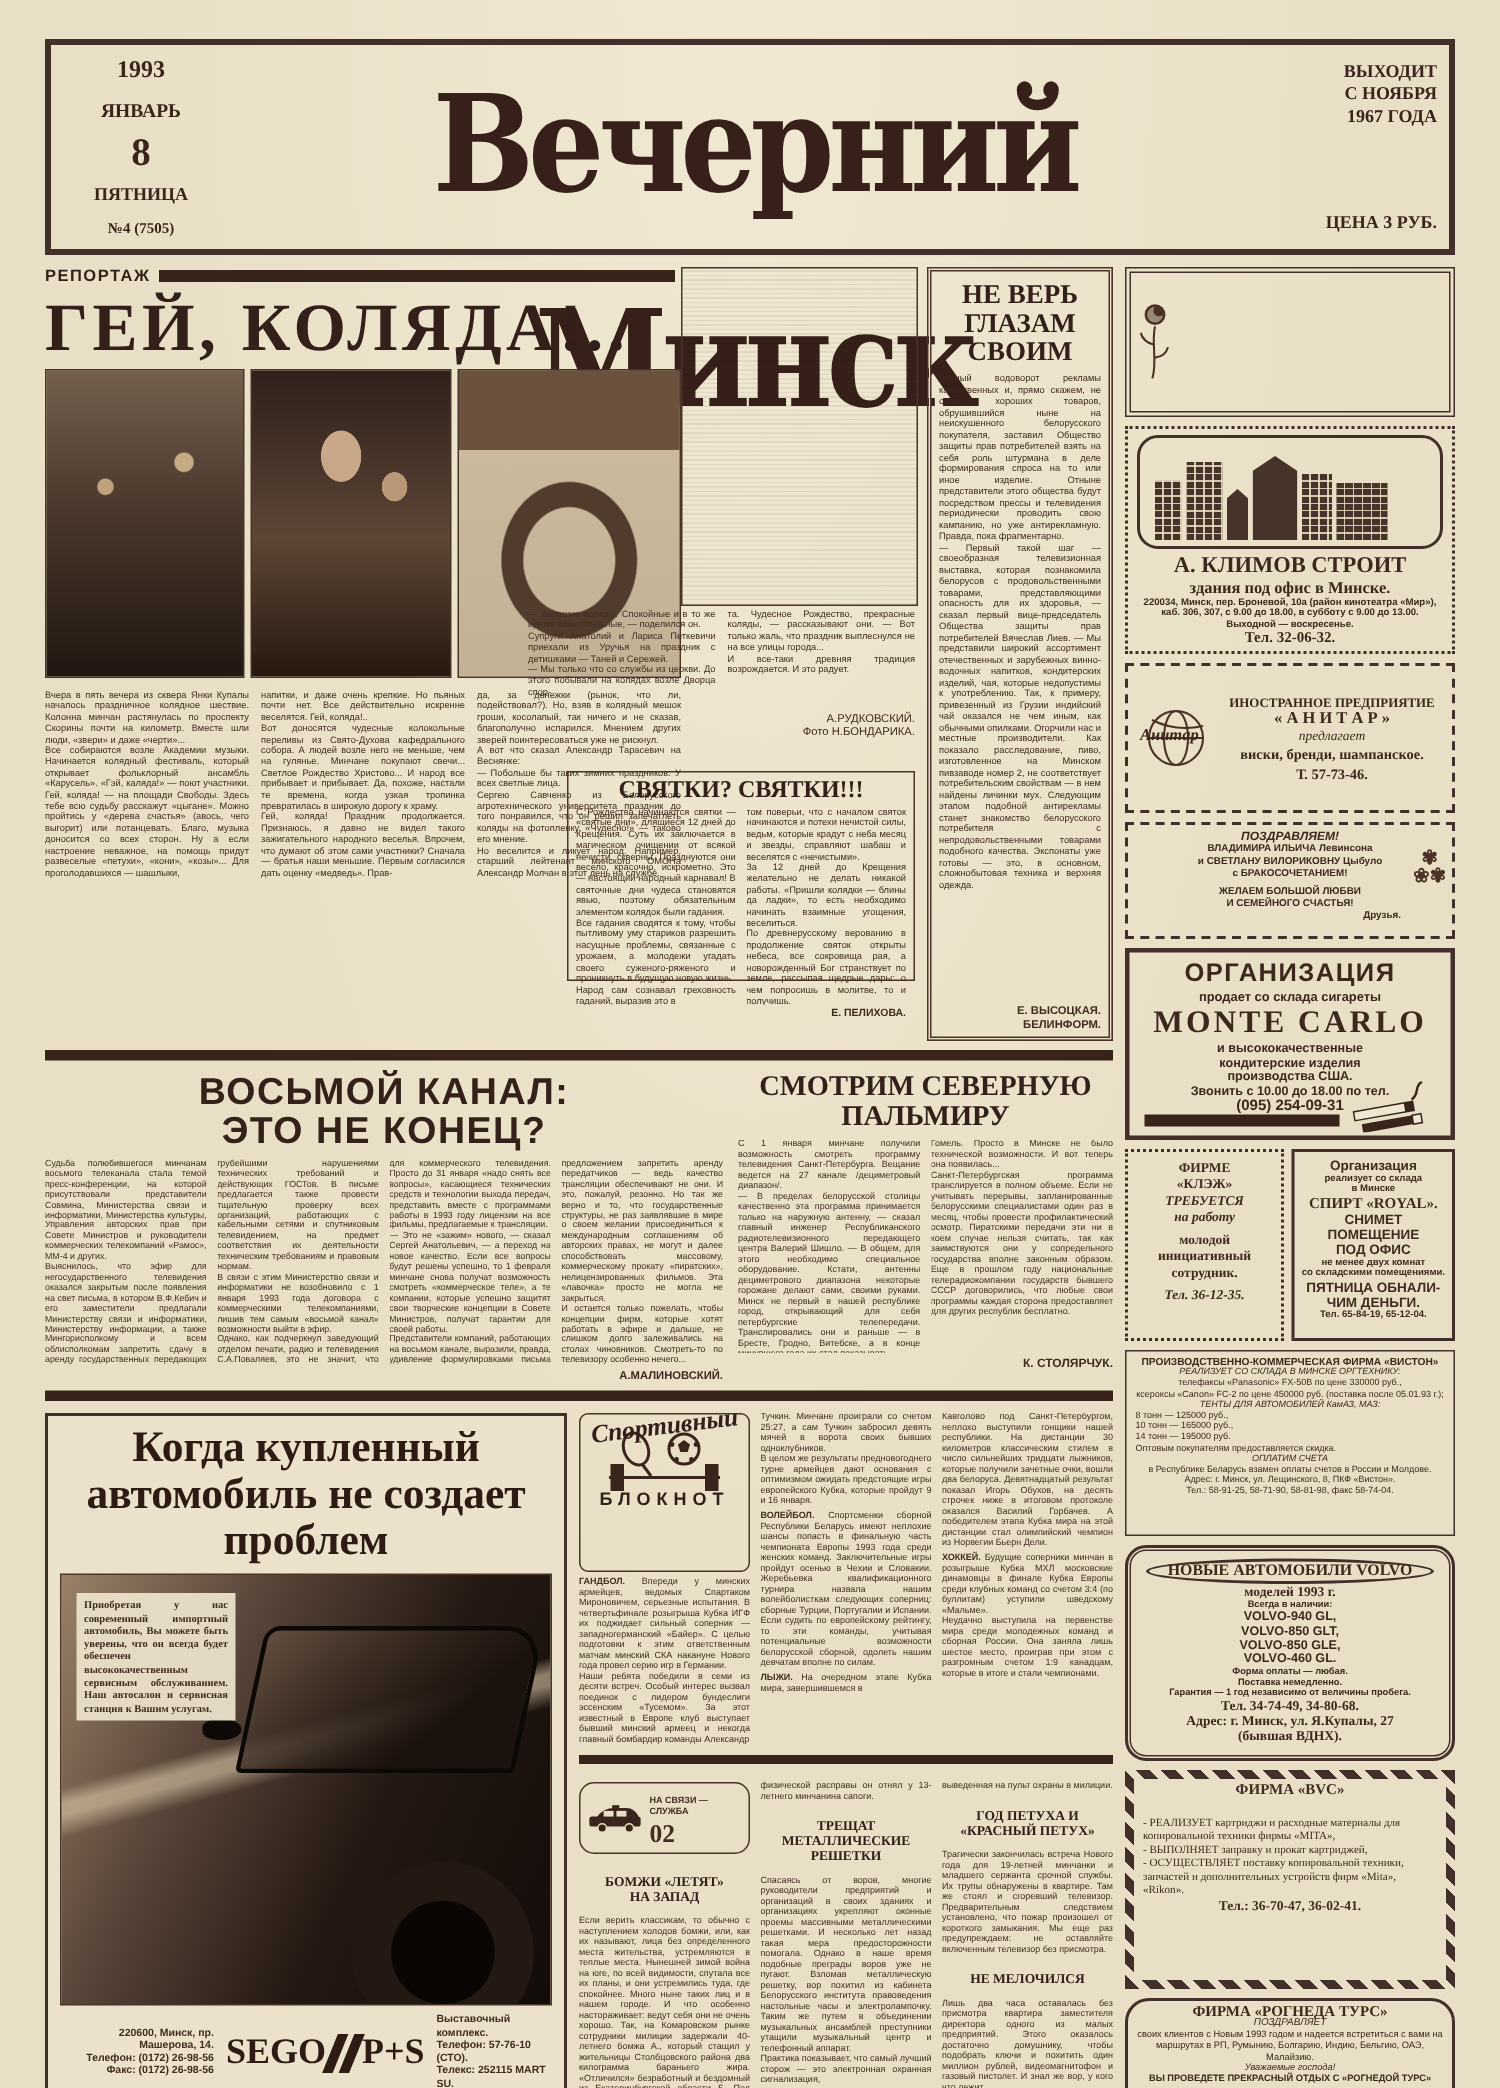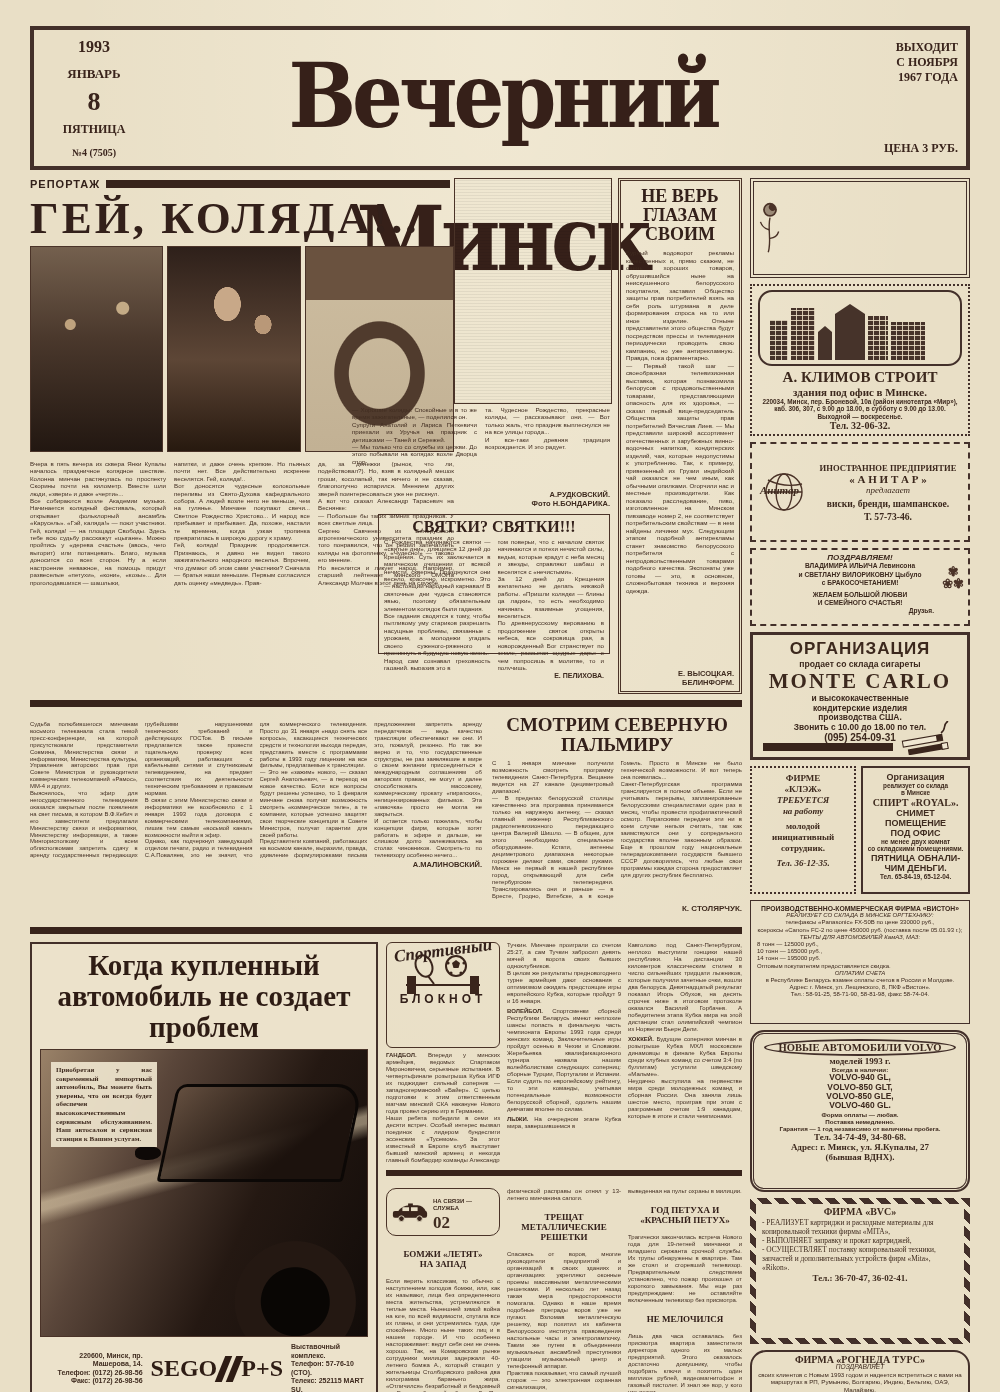--- a/index.html
+++ b/index.html
@@ -44,21 +44,21 @@
     background:radial-gradient(ellipse 52px 60px at 50% 62%,transparent 0 58%,#503b2d 60% 86%,transparent 88%),
       linear-gradient(180deg,#6a523f 0 26%,transparent 26%),
       linear-gradient(180deg,#cdbda0 0%,#c2b194 100%);}
   .ph4{left:424px;top:0;width:156px;height:224px;
     background:radial-gradient(circle at 30% 30%,#a8real 0,transparent 0),
       repeating-radial-gradient(circle at 35% 30%,#93785f 0 9px,#6a4f3d 9px 19px,#83685083 19px 26px),
       linear-gradient(180deg,#7c6450,#55402f);}
   .cols123{position:absolute;left:0;top:282px;width:424px;height:234px;display:flex;gap:8px;}
   .cols45{position:absolute;left:322px;top:228px;width:258px;height:82px;display:flex;gap:8px;}
   .col{flex:1;font-size:6.2px;line-height:7.4px;text-align:justify;overflow:hidden;white-space:pre-line;color:#412d21;}
-  .lead-byline{position:absolute;left:322px;top:312px;width:258px;text-align:right;font-weight:bold;font-size:7.5px;line-height:9px;}
+  .lead-byline{position:absolute;left:322px;top:296px;width:258px;text-align:right;font-weight:normal;font-size:7.5px;line-height:9px;}
   .svyatki{position:absolute;left:348px;top:336px;width:232px;height:140px;border:1px solid #4a3328;padding:3px 5px;box-sizing:border-box;}
   .h-svyatki{font-family:"Liberation Serif",serif;font-weight:bold;font-size:16px;text-align:center;color:#33201a;}
   .svyatki .cols{display:flex;gap:7px;height:132px;margin-top:2px;}
   .svyatki .byline{text-align:right;font-weight:bold;font-size:7px;margin-top:2px;}
   .never{width:124px;border:1px solid #4a3328;box-shadow:0 0 0 1px #e9dfc6 inset,0 0 0 2px #4a3328 inset;
     padding:8px 7px 4px;position:relative;box-sizing:border-box;}
   .h-never{font-family:"Liberation Serif",serif;font-weight:bold;font-size:18px;line-height:19px;text-align:center;color:#33201a;}
   .never-body{margin-top:5px;font-size:6.2px;line-height:7.5px;text-align:justify;height:425px;overflow:hidden;white-space:pre-line;}
   .never-byline{position:absolute;right:7px;bottom:6px;text-align:right;font-weight:bold;font-size:7.5px;white-space:pre-line;}
   
@@ -144,30 +144,30 @@
   .klezh-l{font-family:"Liberation Serif",serif;font-weight:bold;font-size:9px;line-height:11px;}
   .klezh-i{font-family:"Liberation Serif",serif;font-style:italic;font-weight:bold;font-size:9px;line-height:11px;}
   .ad-royal{flex:1.05;border:2px solid #43302a;text-align:center;padding:4px 3px;}
   .royal-s{font-weight:bold;font-size:6.4px;line-height:7.4px;}
   .royal-m{font-family:"Liberation Serif",serif;font-weight:bold;font-size:10px;line-height:11px;}
   .royal-b{font-weight:bold;font-size:9px;line-height:10px;}
   .ad-viston{border:1px solid #43302a;height:124px;text-align:center;font-size:6px;line-height:7.2px;}
   .viston-t{font-weight:bold;font-size:6.8px;}
   .viston-i{font-style:italic;}
   .ad-volvo{border:2px solid #43302a;border-radius:14px;box-shadow:0 0 0 1px #e9dfc6 inset,0 0 0 2px #43302a inset;
-    height:162px;text-align:center;padding-top:5px;}
+    height:144px;text-align:center;padding-top:5px;}
   .volvo-t{display:inline-block;border:2px solid #43302a;border-radius:50%;padding:1px 12px;
     font-family:"Liberation Serif",serif;font-weight:bold;font-size:10.6px;}
   .volvo-serif{font-family:"Liberation Serif",serif;font-weight:bold;font-size:9px;line-height:10px;}
   .volvo-sm{font-weight:bold;font-size:6.2px;line-height:7.2px;}
   .volvo-md{font-weight:bold;font-size:8.4px;line-height:9.4px;}
   .ad-bvc{height:128px;border:6px solid transparent;
     border-image:repeating-linear-gradient(45deg,#43302a 0 7px,#e9dfc6 7px 12px) 6;
     font-family:"Liberation Serif",serif;font-size:7.4px;line-height:9px;text-align:left;padding:3px 6px;}
-  .bvc-t{font-weight:bold;text-align:center;font-size:10px;margin-bottom:2px;}
+  .bvc-t{font-weight:bold;text-align:center;font-size:10px;margin-bottom:12px;}
   .bvc-tel{font-weight:bold;text-align:center;font-size:9px;margin-top:2px;}
   .ad-rogneda{border:2px solid #43302a;border-radius:16px;height:86px;text-align:center;font-size:6.2px;line-height:7.4px;}
   .rog-t{font-family:"Liberation Serif",serif;font-weight:bold;font-size:10px;}
   .rog-sub{font-style:italic;font-size:6.6px;}
   .rog-b{font-weight:bold;}
   .rog-i{font-style:italic;}
   svg{display:block;}
 </style>
 </head>
 <body>
@@ -249,20 +249,22 @@
 СВОИМ</div>
           <div class="never-body">Бурный водоворот рекламы качественных и, прямо скажем, не очень хороших товаров, обрушившийся ныне на неискушенного белорусского покупателя, заставил Общество защиты прав потребителей взять на себя роль штурмана в деле формирования спроса на то или иное изделие. Отныне представители этого общества будут посредством прессы и телевидения периодически проводить свою кампанию, но уже антирекламную. Правда, пока фрагментарно.
 — Первый такой шаг — своеобразная телевизионная выставка, которая познакомила белорусов с продовольственными товарами, представляющими опасность для их здоровья, — сказал первый вице-председатель Общества защиты прав потребителей Вячеслав Лиев. — Мы представили широкий ассортимент отечественных и зарубежных винно-водочных напитков, кондитерских изделий, чая, которые недопустимы к употреблению. Так, к примеру, привезенный из Грузии индийский чай оказался не чем иным, как обычными опилками. Огорчили нас и местные производители. Как показало расследование, пиво, изготовленное на Минском пивзаводе номер 2, не соответствует потребительским свойствам — в нем найдены личинки мух. Следующим этапом подобной антирекламы станет знакомство белорусского потребителя с непродовольственными товарами подобного качества. Экспонаты уже готовы — это, в основном, сложнобытовая техника и верхняя одежда.</div>
           <div class="never-byline pl">Е. ВЫСОЦКАЯ.
 БЕЛИНФОРМ.</div>
         </div>
       </div>
 
       <div class="band2">
         <div class="vosmoi">
+          <div class="h-vosmoi">ВОСЬМОЙ КАНАЛ:
+ЭТО НЕ КОНЕЦ?</div>
           <div class="vosmoi-cols">
             <div class="col">Судьба полюбившегося минчанам восьмого телеканала стала темой пресс-конференции, на которой присутствовали представители Совмина, Министерства связи и информатики, Министерства культуры, Управления авторских прав при Совете Министров и руководители коммерческих телекомпаний «Рамос», ММ-4 и других.
 Выяснилось, что эфир для негосударственного телевидения оказался закрытым после появления на свет письма, в котором В.Ф.Кебич и его заместители предлагали Министерству связи и информатики, Министерству информации, а также Мингорисполкому и всем облисполкомам запретить сдачу в аренду государственных передающих средств телевидения и радиовещания негосударственным организациям, в связи с</div>
             <div class="col">грубейшими нарушениями технических требований и действующих ГОСТов. В письме предлагается также провести тщательную проверку всех организаций, работающих с кабельными сетями и спутниковым телевидением, на предмет соответствия их деятельности техническим требованиям и правовым нормам.
 В связи с этим Министерство связи и информатики не возобновило с 1 января 1993 года договора с коммерческими телекомпаниями, лишив тем самым «восьмой канал» возможности выйти в эфир.
 Однако, как подчеркнул заведующий отделом печати, радио и телевидения С.А.Поваляев, это не значит, что коммерческого телевидения в Минске больше не будет. Восьмой канал остается задействованным</div>
             <div class="col">для коммерческого телевидения. Просто до 31 января «надо снять все вопросы», касающиеся технических средств и технологии выхода передач, представить вместе с программами работы в 1993 году лицензии на все фильмы, предлагаемые к трансляции.
 — Это не «зажим» нового, — сказал Сергей Анатольевич, — а переход на новое качество. Если все вопросы будут решены успешно, то 1 февраля минчане снова получат возможность смотреть «коммерческое теле», а те компании, которые успешно защитят свои творческие концепции в Совете Министров, получат гарантии для своей работы.
 Представители компаний, работающих на восьмом канале, выразили, правда, удивление формулировками письма Совмина с</div>
             <div class="col">предложением запретить аренду передатчиков — ведь качество трансляции обеспечивают не они. И это, пожалуй, резонно. Но так же верно и то, что государственные структуры, не раз заявлявшие в мире о своем желании присоединиться к международным соглашениям об авторских правах, не могут и далее способствовать массовому, коммерческому прокату «пиратских», нелицензированных фильмов. Эта «лавочка» просто не могла не закрыться.

